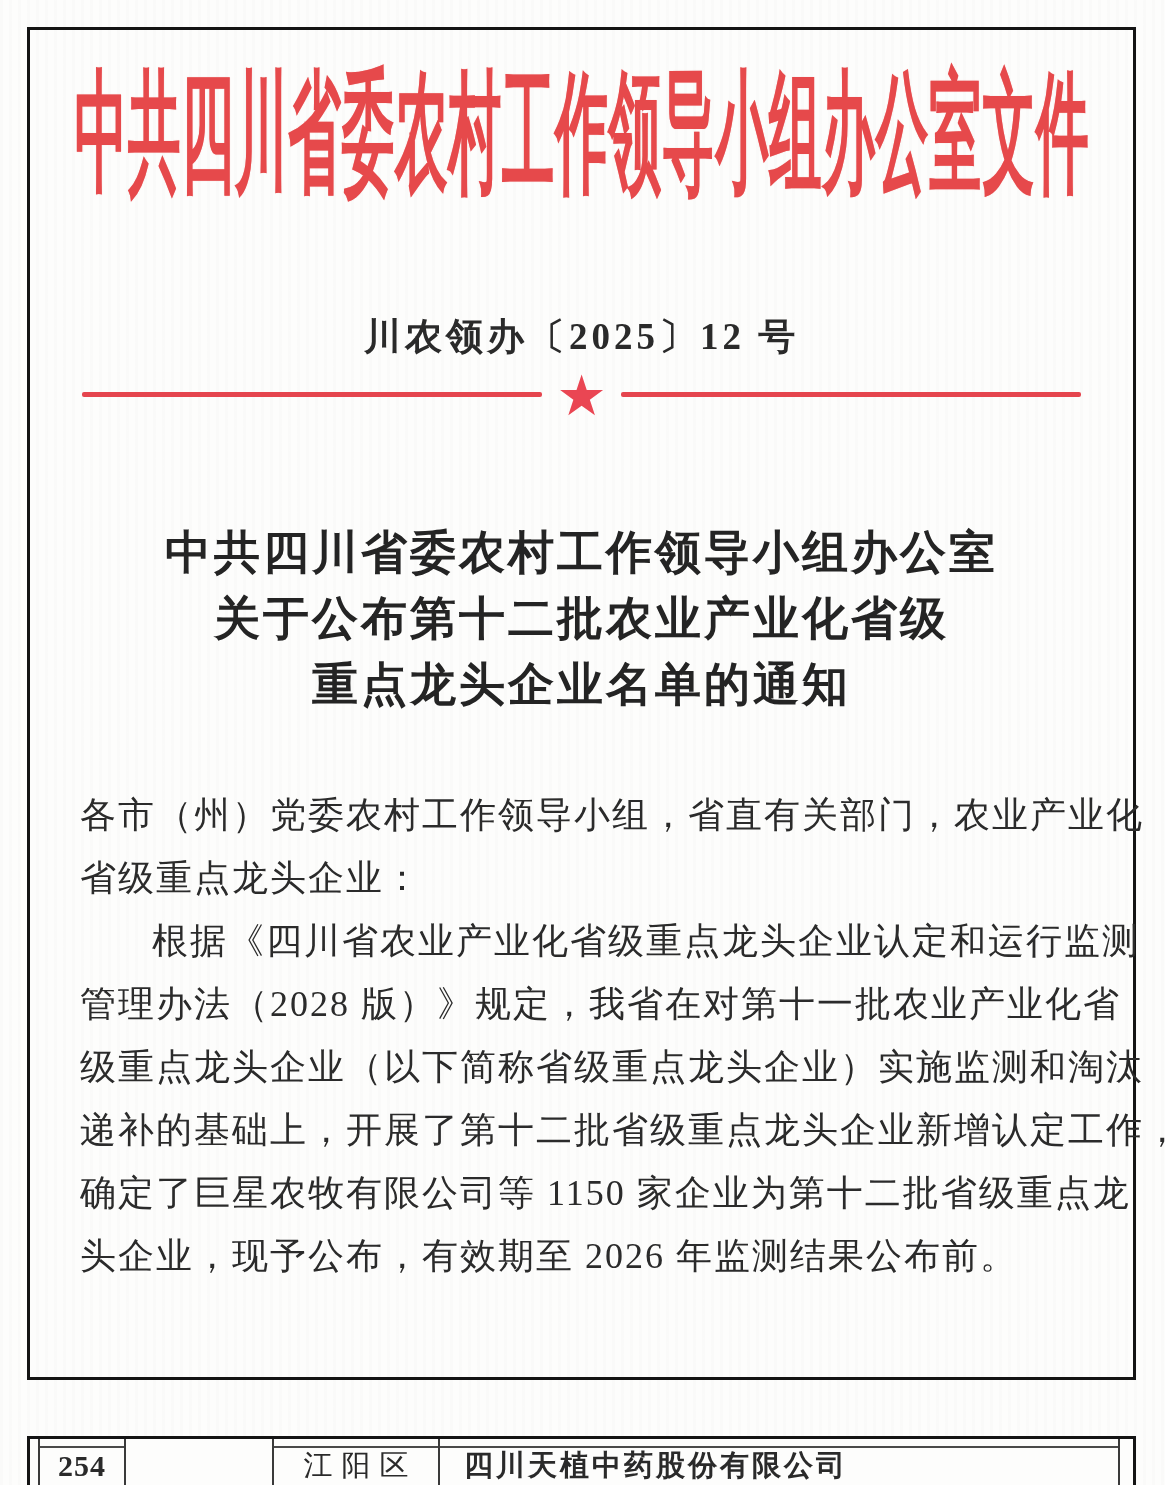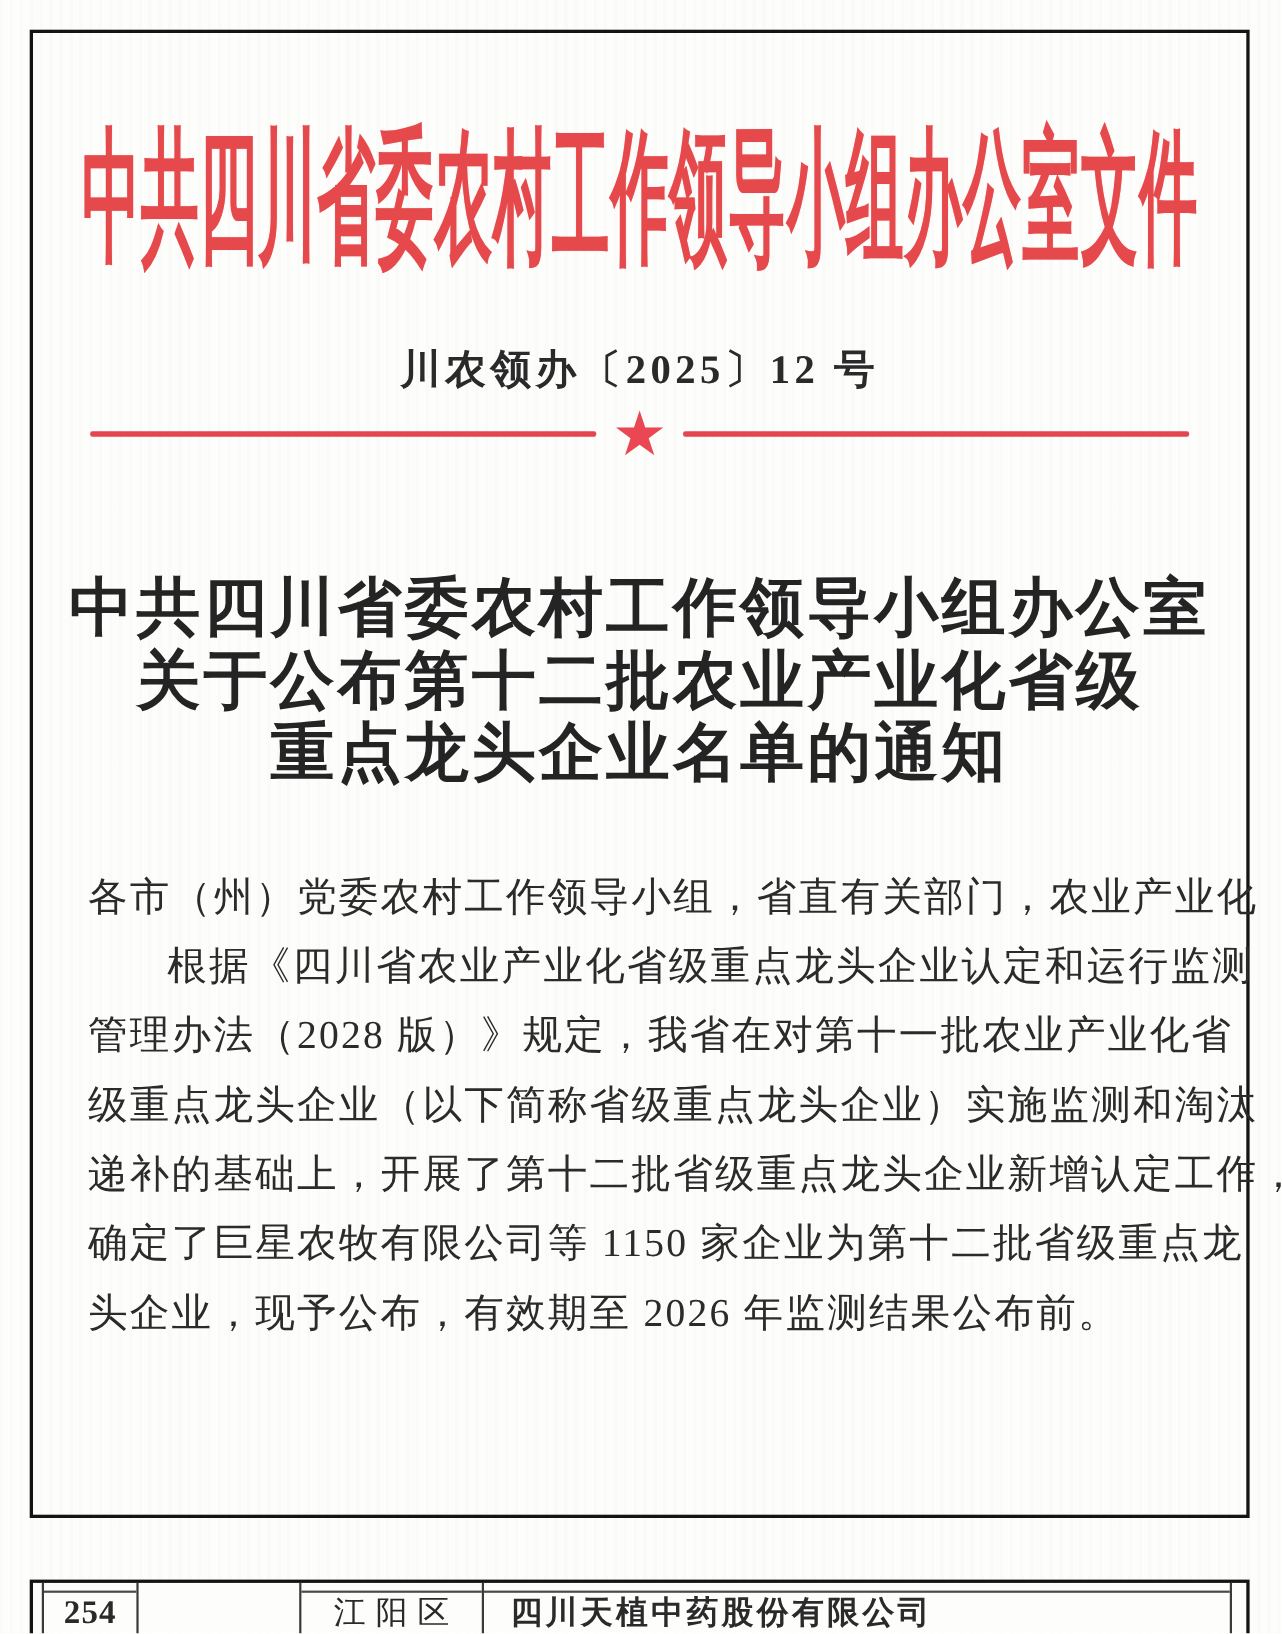--- a/index.html
+++ b/index.html
@@ -28,21 +28,21 @@
     width: 1109px; height: 1353px;
     border: 3px solid #141414;
     background: transparent;
   }
 
   
   .letterhead-wrap {
     margin-top: 45px;
     height: 165px;
     display: flex;
-    align-items: flex-end;
+    align-items: flex-start;
     justify-content: center;
     overflow: visible;
   }
   .letterhead {
     display: inline-block;
     white-space: nowrap;
     font-weight: bold;
     font-size: 118px;
     line-height: 1;
     color: #e6494b;
@@ -86,21 +86,21 @@
   }
 
   
   .notice-title {
     margin-top: 100px;
     text-align: center;
     font-weight: bold;
     color: #242424;
   }
   .notice-title .t-line {
-    font-size: 58px;
+    font-size: 46px;
     line-height: 66px;
     letter-spacing: 3px;
   }
 
   
   .body-text {
     margin-top: 66px;
     padding: 0 56px 0 50px;
     color: #2b2b2b;
   }
@@ -175,20 +175,21 @@
     </div>
 
     <div class="notice-title">
       <div class="t-line">中共四川省委农村工作领导小组办公室</div>
       <div class="t-line">关于公布第十二批农业产业化省级</div>
       <div class="t-line">重点龙头企业名单的通知</div>
     </div>
 
     <div class="body-text">
       <div class="bline">各市（州）党委农村工作领导小组，省直有关部门，农业产业化</div>
+      <div class="bline partial">省级重点龙头企业：</div>
       <div class="bline indent">根据《四川省农业产业化省级重点龙头企业认定和运行监测</div>
       <div class="bline">管理办法（2028 版）》规定，我省在对第十一批农业产业化省</div>
       <div class="bline">级重点龙头企业（以下简称省级重点龙头企业）实施监测和淘汰</div>
       <div class="bline">递补的基础上，开展了第十二批省级重点龙头企业新增认定工作，</div>
       <div class="bline">确定了巨星农牧有限公司等 1150 家企业为第十二批省级重点龙</div>
       <div class="bline partial">头企业，现予公布，有效期至 2026 年监测结果公布前。</div>
     </div>
 
   </div>
 

